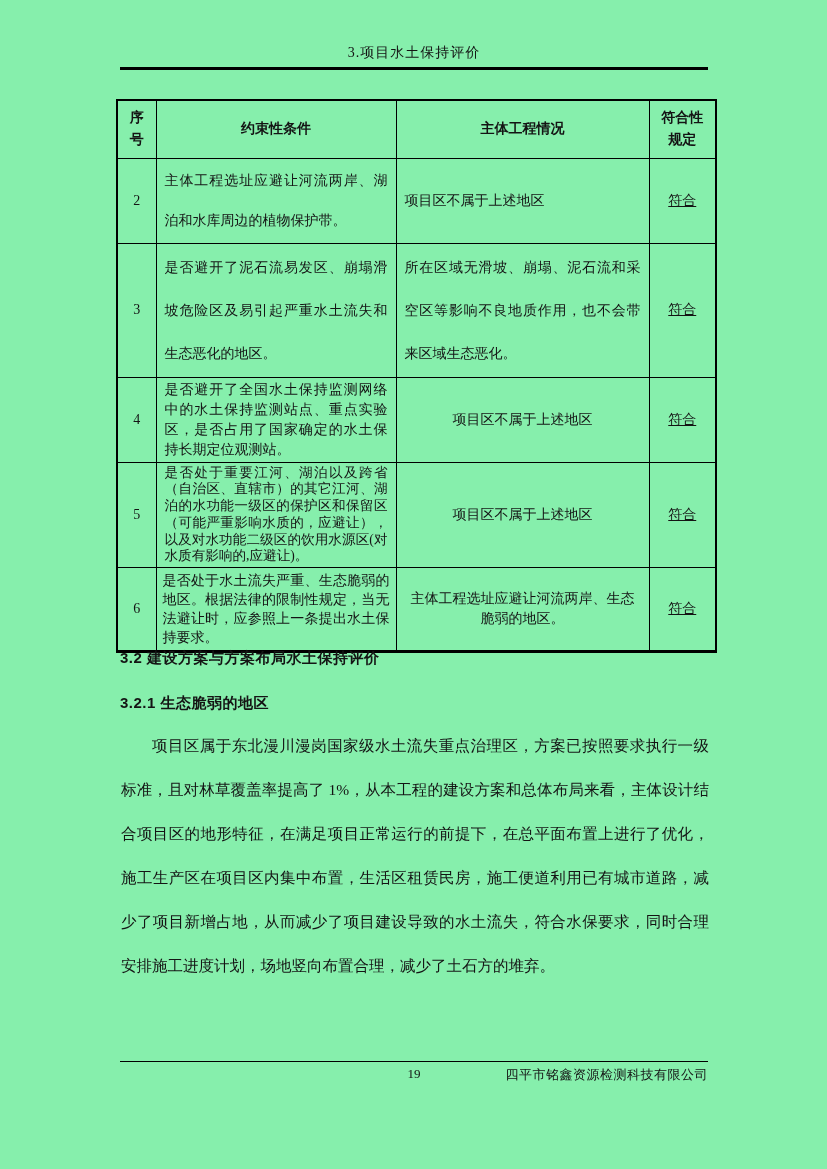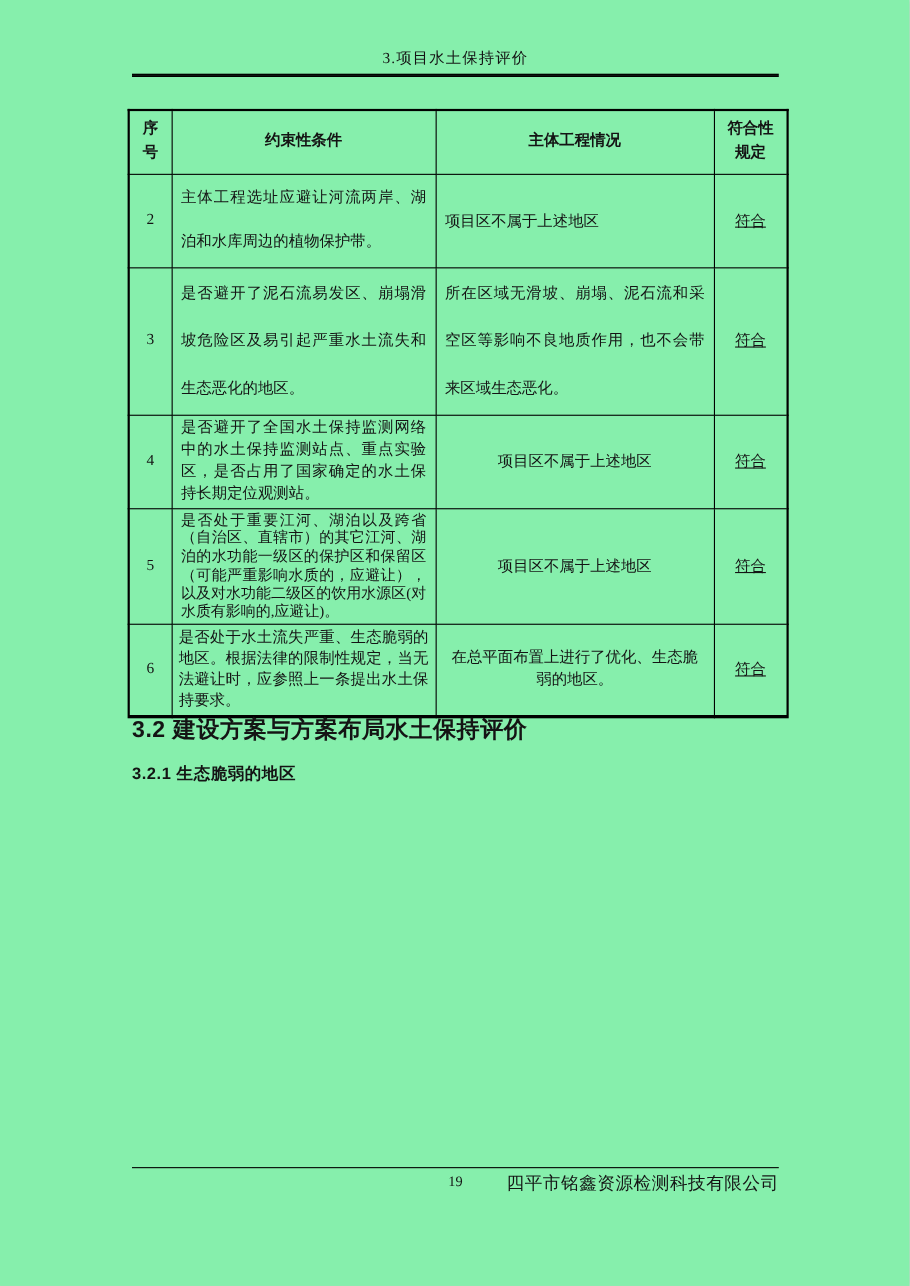--- a/index.html
+++ b/index.html
@@ -60,21 +60,21 @@
   tr.row-5 { height:100px; }
   tr.row-5 td.c-constraint { line-height:16.8px; font-size:13.6px; }
   tr.row-6 { height:76px; }
   tr.row-6 td.c-constraint { line-height:19px; padding:3px 6px; }
   tr.row-6 td.c-situation { text-align:center; line-height:20px; }
 
   
   .h2 {
     position:absolute; top:649px; left:120px; width:600px;
     font-family:"Liberation Sans", sans-serif;
-    font-size:21px; font-weight:bold; letter-spacing:.5px;
+    font-size:15px; font-weight:bold; letter-spacing:.5px;
   }
   .h3 {
     position:absolute; left:120px; width:600px;
     font-family:"Liberation Sans", sans-serif;
     font-size:15px; font-weight:bold; letter-spacing:.5px;
   }
   .h3-1 { top:694px; }
   .h3-2 { top:1031px; }
 
   
@@ -89,21 +89,21 @@
   .footer-rule {
     position:absolute; top:1061px; left:120px; width:588px;
     border-top:1.2px solid #000;
   }
   .footer-pageno {
     position:absolute; top:1066px; left:120px; width:588px;
     text-align:center; font-size:13px;
   }
   .footer-company {
     position:absolute; top:1066px; left:120px; width:588px;
-    text-align:right; font-size:16px; letter-spacing:.5px;
+    text-align:right; font-size:13px; letter-spacing:.5px;
   }
 </style>
 </head>
 <body>
 
 <div class="page">
 
   <div class="doc-header-title">3.项目水土保持评价</div>
   <div class="header-rule"></div>
 
@@ -143,26 +143,27 @@
       </tr>
       <tr class="row-5">
         <td class="c-num">5</td>
         <td class="c-constraint">是否处于重要江河、湖泊以及跨省（自治区、直辖市）的其它江河、湖泊的水功能一级区的保护区和保留区（可能严重影响水质的，应避让），以及对水功能二级区的饮用水源区(对水质有影响的,应避让)。</td>
         <td class="c-situation">项目区不属于上述地区</td>
         <td class="c-comp">符合</td>
       </tr>
       <tr class="row-6">
         <td class="c-num">6</td>
         <td class="c-constraint">是否处于水土流失严重、生态脆弱的地区。根据法律的限制性规定，当无法避让时，应参照上一条提出水土保持要求。</td>
-        <td class="c-situation">在总平面布置上进行了优化、生态脆弱的地区。</td>
+        <td class="c-situation">主体工程选址应避让河流两岸、生态脆弱的地区。</td>
         <td class="c-comp">符合</td>
       </tr>
     </tbody>
   </table>
 
   <div class="h2">3.2 建设方案与方案布局水土保持评价</div>
   <div class="h3 h3-1">3.2.1 生态脆弱的地区</div>
+  <div class="para">项目区属于东北漫川漫岗国家级水土流失重点治理区，方案已按照要求执行一级标准，且对林草覆盖率提高了 1%，从本工程的建设方案和总体布局来看，主体设计结合项目区的地形特征，在满足项目正常运行的前提下，在总平面布置上进行了优化，施工生产区在项目区内集中布置，生活区租赁民房，施工便道利用已有城市道路，减少了项目新增占地，从而减少了项目建设导致的水土流失，符合水保要求，同时合理安排施工进度计划，场地竖向布置合理，减少了土石方的堆弃。</div>
 
   <div class="footer-rule"></div>
   <div class="footer-pageno">19</div>
   <div class="footer-company">四平市铭鑫资源检测科技有限公司</div>
 
 </div>
 
 </body></html>

